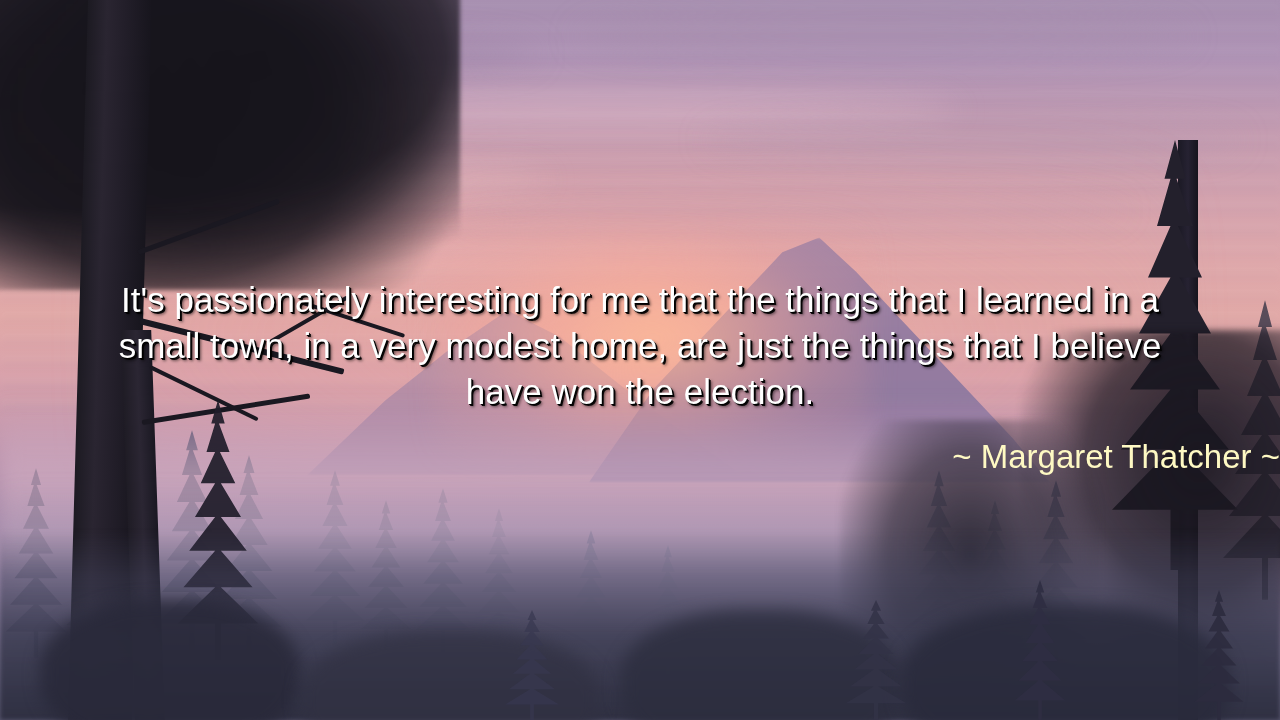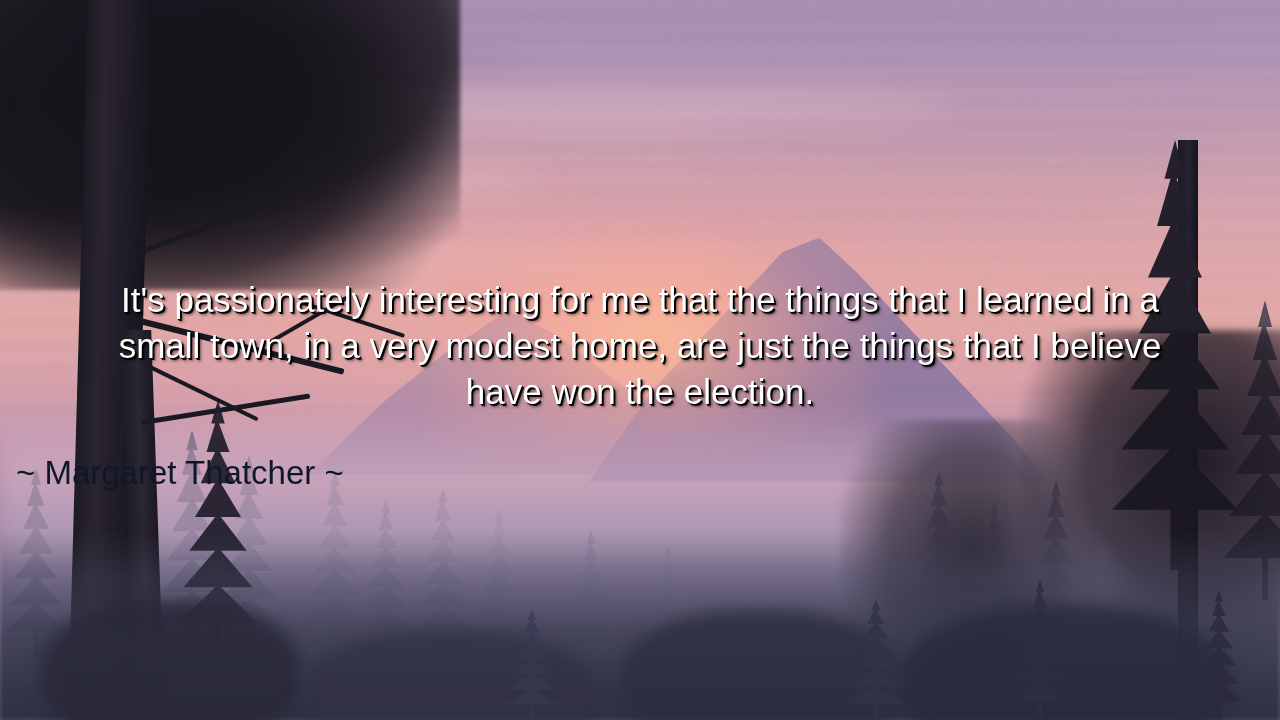--- a/index.html
+++ b/index.html
@@ -286,26 +286,26 @@
       3px 3px 3px rgba(0,0,0,0.55);
     letter-spacing: 0px;
     white-space: pre-wrap;
     margin: 0;
   }
   .attribution {
     position: absolute;
     left: 0;
     right: 0;
     top: 437px;
-    text-align: left;
+    text-align: right;
     font-family: "Liberation Sans", sans-serif;
     font-size: 33px;
     line-height: 40px;
-    color: #0f172a;
-    margin: 16px;
+    color: #fef9c3;
+    margin: 0;
     letter-spacing: 0px;
   }
 </style>
 </head>
 <body>
 
 <div id="stage">
 
   <div class="sky"></div>
   <div class="clouds"></div>

